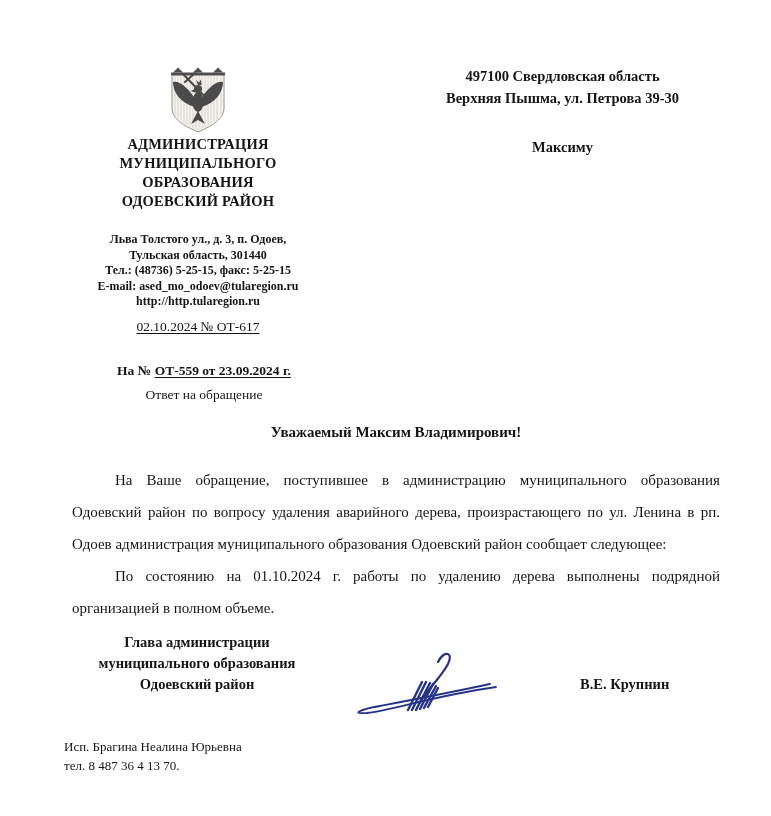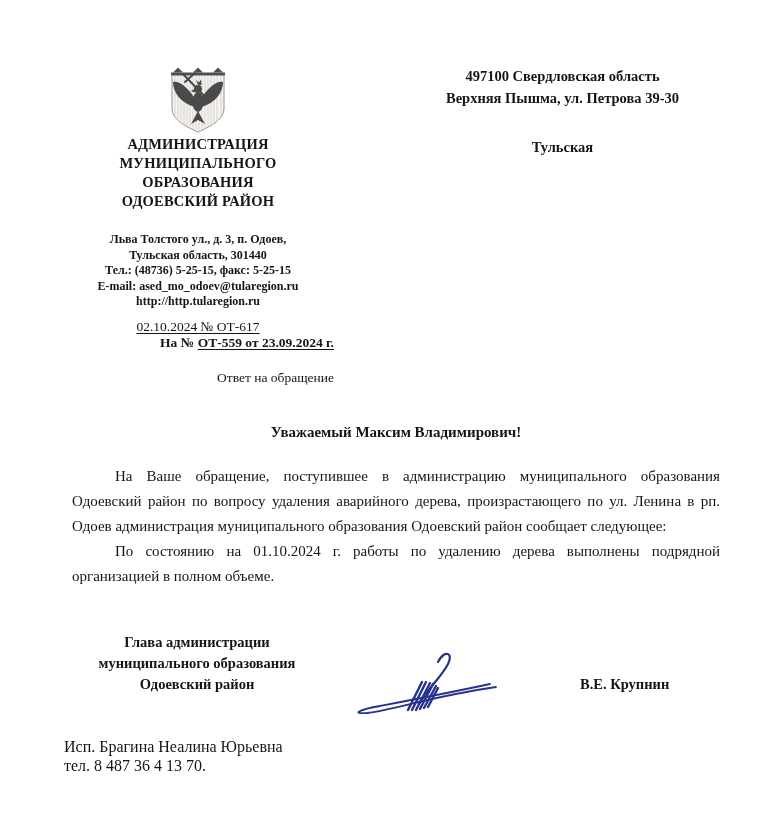--- a/index.html
+++ b/index.html
@@ -33,31 +33,31 @@
     font-size: 12px;
     line-height: 15.6px;
   }
   .doc-number {
     margin-top: 9px;
     font-size: 13.5px;
     text-decoration: underline;
     text-underline-offset: 2px;
   }
   .ref-line {
-    margin-top: 0;
+    margin-top: 28px;
     padding-left: 12px;
-    text-align: right;
+    text-align: center;
     font-weight: bold;
     font-size: 13.5px;
   }
   .ref-line .u { text-decoration: underline; text-underline-offset: 2px; }
   .subject-line {
-    margin-top: 19px;
+    margin-top: 8px;
     padding-left: 12px;
-    text-align: right;
+    text-align: center;
     font-size: 13.5px;
   }
   
   .recipient {
     position: absolute;
     left: 390px; top: 66px;
     width: 345px;
     text-align: center;
     font-weight: bold;
     font-size: 14.5px;
@@ -74,21 +74,21 @@
   .salutation {
     margin-top: 9px;
     text-align: center;
     font-weight: bold;
   }
   .paragraphs { margin-top: 23px; }
   .paragraphs p {
     margin: 0;
     text-align: justify;
     text-indent: 43px;
-    line-height: 25px;
+    line-height: 32px;
   }
   
   .sign-title {
     position: absolute;
     left: 62px; top: 632px;
     width: 270px;
     text-align: center;
     font-weight: bold;
     font-size: 14.5px;
     line-height: 21px;
@@ -103,21 +103,21 @@
     left: 580px; top: 676px;
     width: 135px;
     text-align: left;
     font-weight: bold;
     font-size: 14.5px;
   }
   
   .executor {
     position: absolute;
     left: 64px; top: 738px;
-    font-size: 16px;
+    font-size: 13px;
     line-height: 18.5px;
   }
 </style>
 </head>
 <body>
 
 <div class="page">
 
   <div class="letterhead">
     <div class="emblem-wrap">
@@ -168,21 +168,21 @@
       <span>На № </span><span class="u">ОТ-559 от 23.09.2024 г.</span>
     </div>
 
     <div class="subject-line">Ответ на обращение</div>
   </div>
 
   <div class="recipient">
     <div>497100 Свердловская область</div>
     <div>Верхняя Пышма, ул. Петрова 39-30</div>
     <div class="name-block">
-      <div>Тульская</div>
+      <div>Максиму</div>
     </div>
   </div>
 
   <div class="body-block">
     <div class="salutation">Уважаемый Максим Владимирович!</div>
     <div class="paragraphs">
       <p>На Ваше обращение, поступившее в администрацию муниципального образования Одоевский район по вопросу удаления аварийного дерева, произрастающего по ул. Ленина в рп. Одоев администрация муниципального образования Одоевский район сообщает следующее:</p>
       <p>По состоянию на 01.10.2024 г. работы по удалению дерева выполнены подрядной организацией в полном объеме.</p>
     </div>
   </div>

